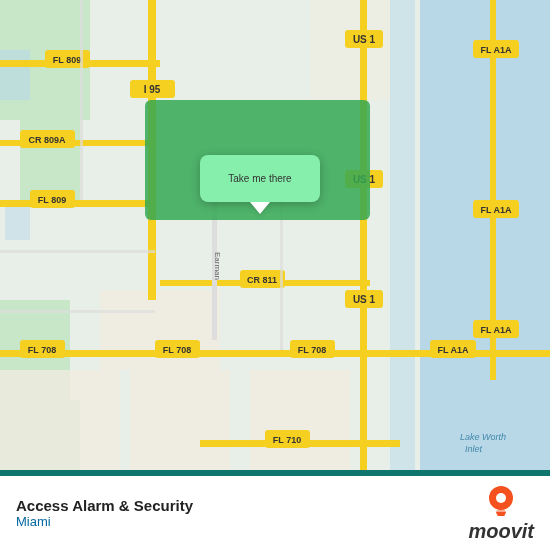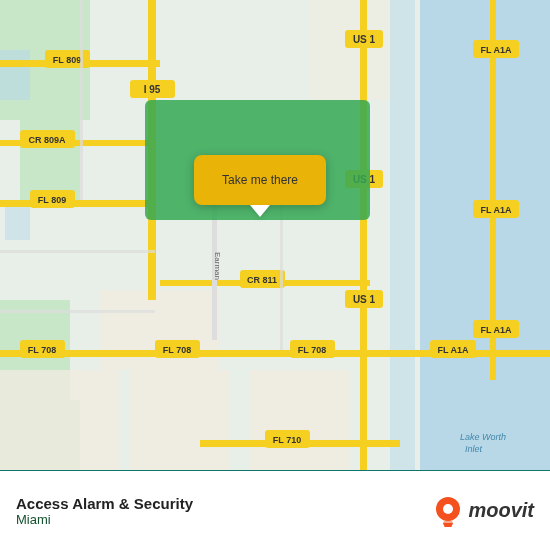--- a/index.html
+++ b/index.html
@@ -33,25 +33,25 @@
       top: 155px;
       left: 155px;
       width: 210px;
       z-index: 10;
       display: flex;
       flex-direction: column;
       align-items: center;
     }
 
     #tooltip-box {
-      background: #eab308;
+      background: #86efac;
       border-radius: 8px;
       padding: 18px 28px;
       box-shadow: 0 2px 10px rgba(0,0,0,0.25);
-      font-size: 12px;
+      font-size: 10px;
       font-weight: 500;
       color: #333;
       white-space: nowrap;
     }
 
     #tooltip-arrow {
       width: 0;
       height: 0;
       border-left: 10px solid transparent;
       border-right: 10px solid transparent;
@@ -73,43 +73,44 @@
 
     
     #bottom-bar {
       width: 550px;
       height: 80px;
       background: white;
       display: flex;
       align-items: center;
       justify-content: space-between;
       padding: 0 16px;
-      border-top: 1px solid #0f766e;
+      border-top: 6px solid #0f766e;
     }
 
     #location-info {
       display: flex;
       flex-direction: column;
     }
 
     #location-name {
       font-size: 15px;
       font-weight: 600;
       color: #222;
     }
 
     #location-city {
       font-size: 13px;
-      color: #14532d;
+      color: #0369a1;
     }
 
     #moovit-logo {
       display: flex;
       align-items: center;
       gap: 4px;
+      flex-direction: column;
     }
 
     #moovit-icon {
       width: 32px;
       height: 32px;
     }
 
     #moovit-text {
       font-size: 20px;
       font-weight: 700;

